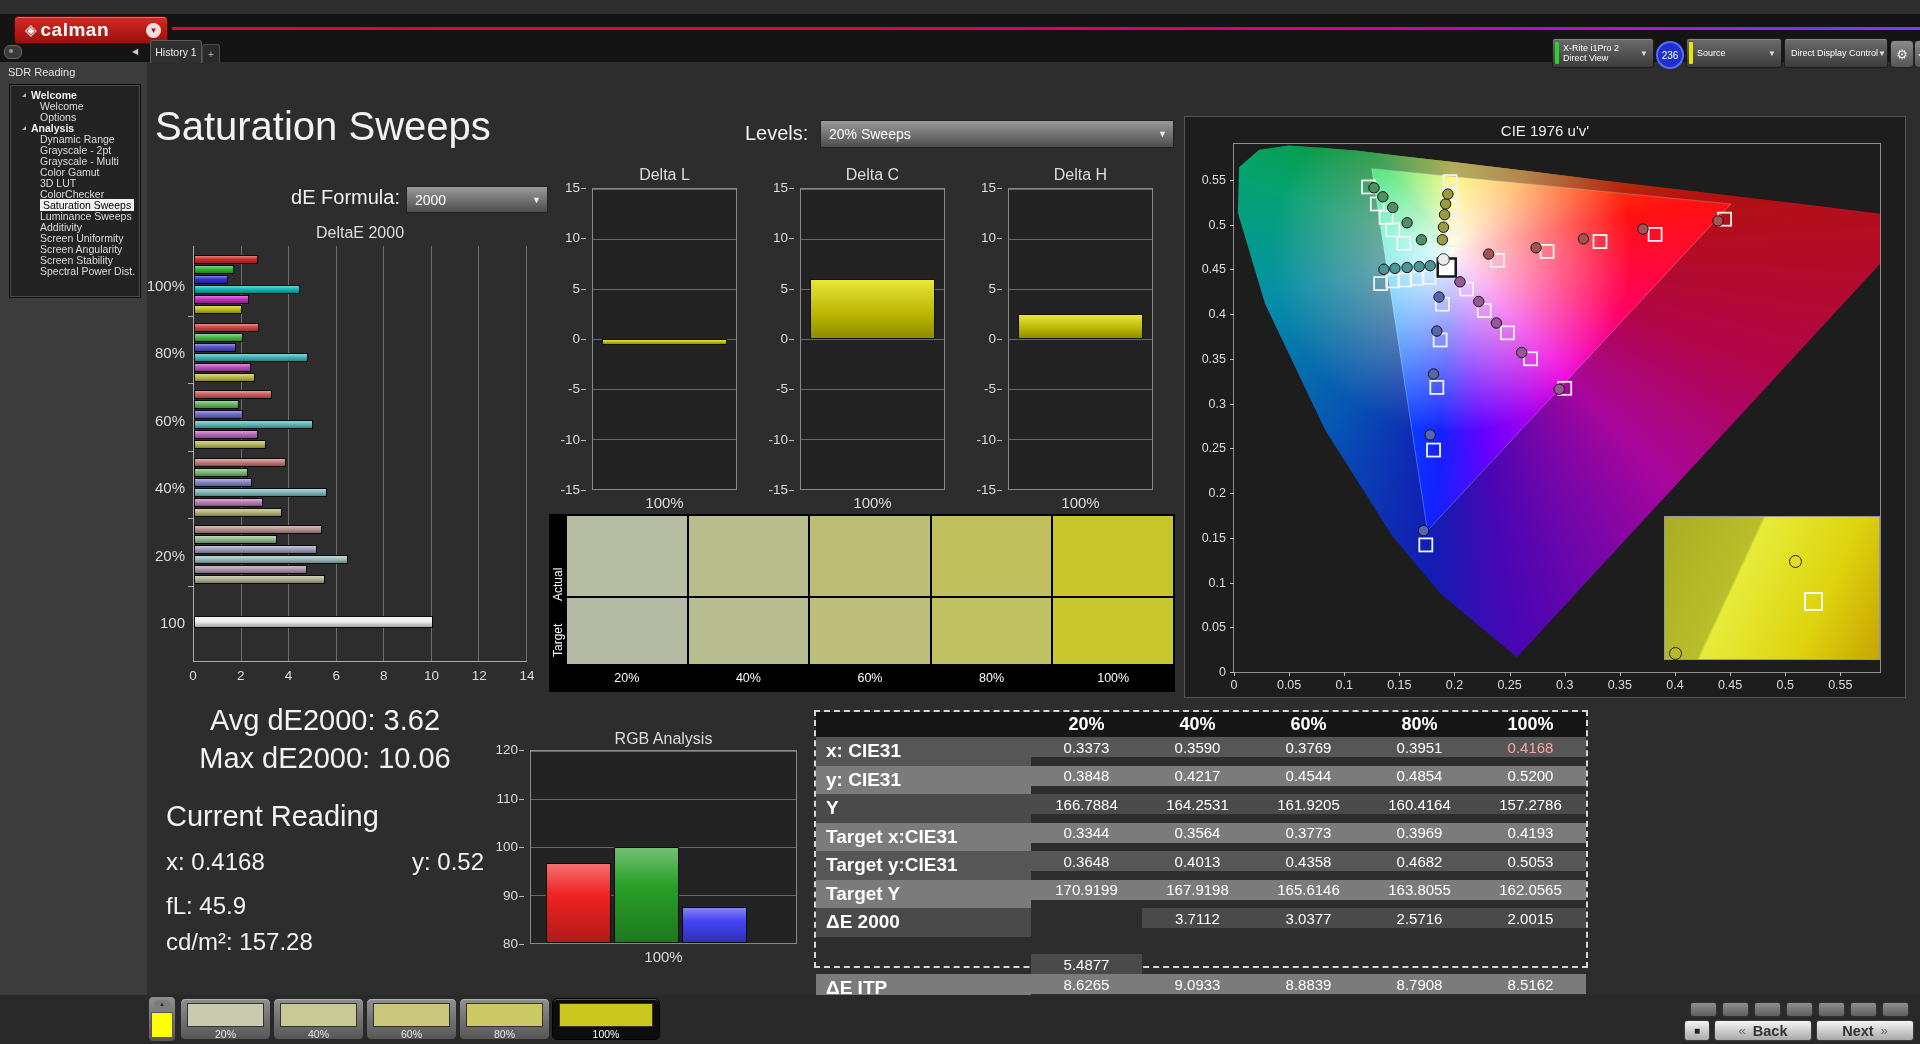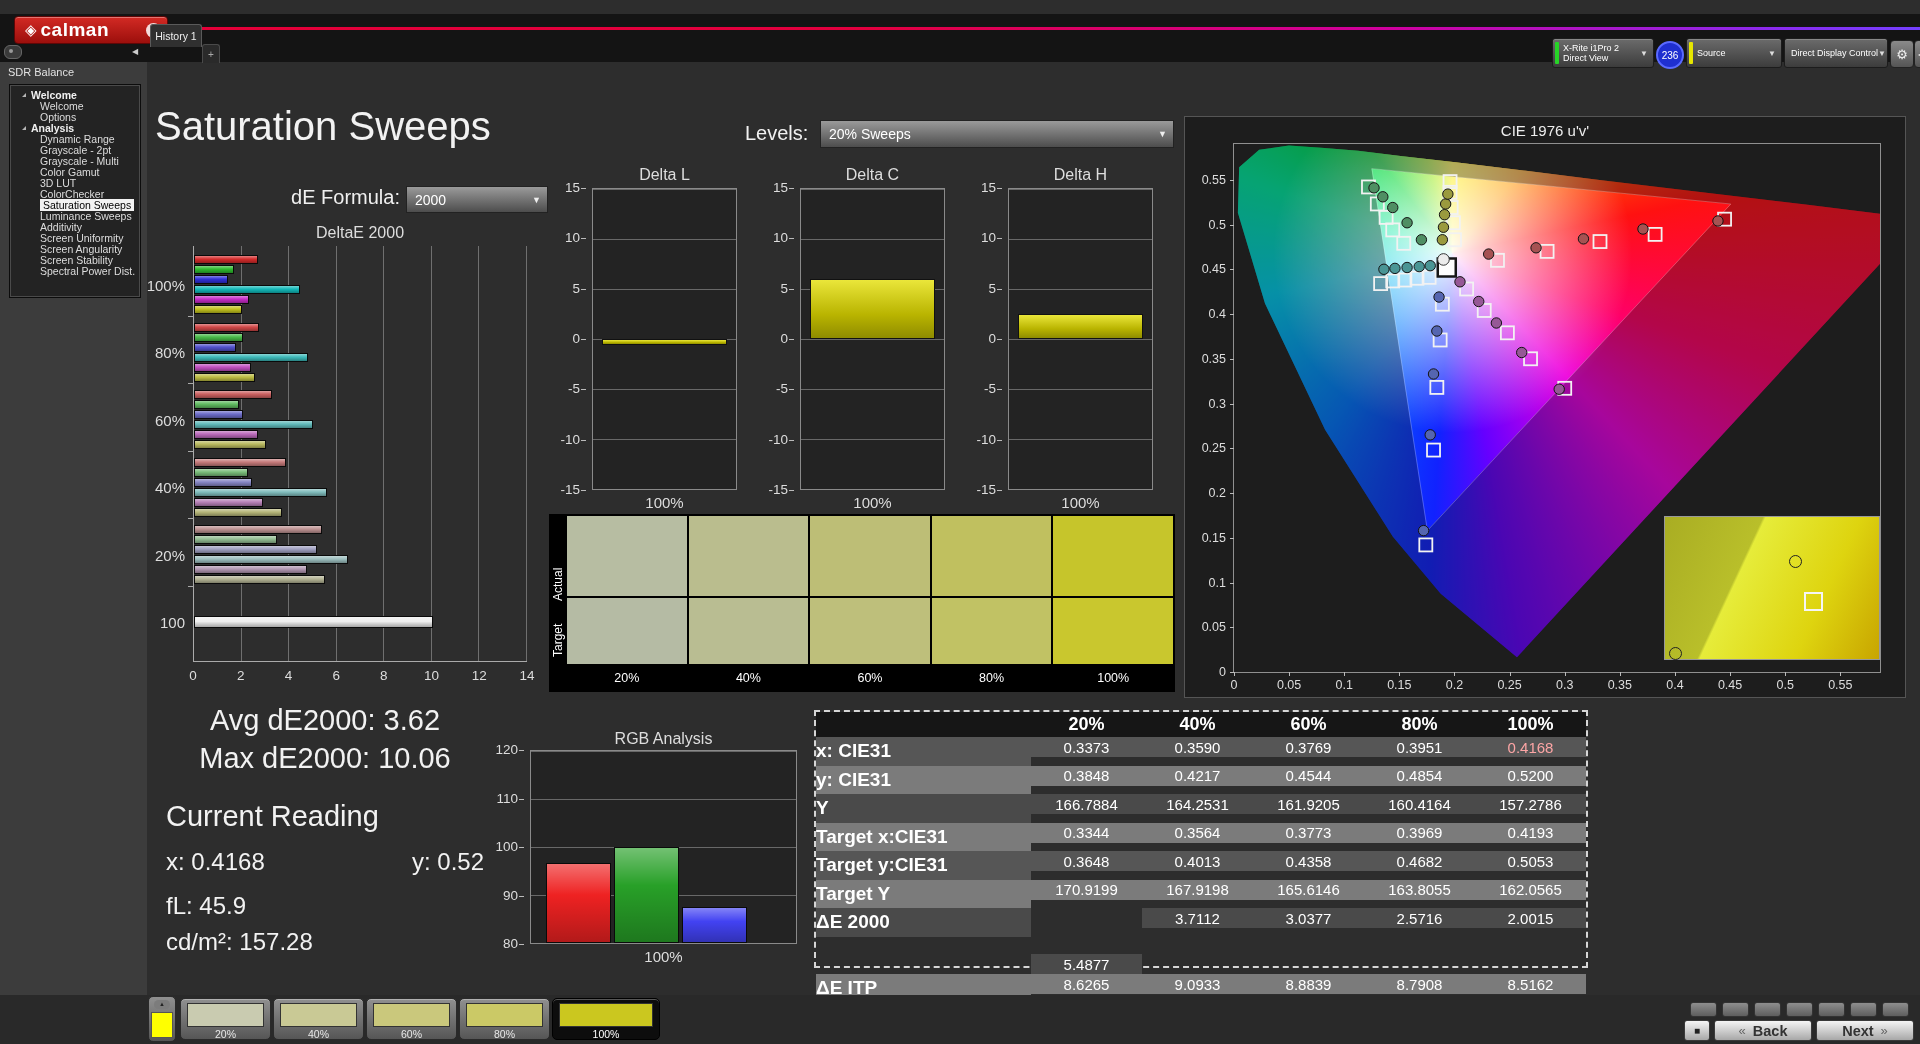--- a/index.html
+++ b/index.html
@@ -19,21 +19,21 @@
   #calmanbtn{left:14px;top:16px;width:152px;height:26px;border-radius:4px;cursor:pointer;
     background:linear-gradient(#d32a24,#9c0f0c);border:1px solid #5f0606;display:flex;align-items:center;
     box-shadow:inset 0 1px rgba(255,255,255,.35);}
   #calmanbtn .dia{font-size:15px;color:#fff;margin:0 4px 0 10px;}
   #calmanbtn .word{font-size:19px;font-weight:bold;color:#fff;letter-spacing:.5px;}
   #calmanbtn .dd{margin-left:auto;margin-right:6px;width:15px;height:15px;border-radius:50%;
     background:#f4dcdc;color:#9c0f0c;font-size:9px;display:flex;align-items:center;justify-content:center;}
   #paneldot{left:4px;top:45px;width:16px;height:12px;border-radius:6px;background:#3a3a3a;border:1px solid #666;}
   #paneldot i{position:absolute;left:4px;top:3px;width:4px;height:4px;border-radius:50%;background:#999;}
   #collapsebtn{left:128px;top:44px;width:14px;height:14px;color:#ccc;font-size:8px;display:flex;align-items:center;justify-content:center;cursor:pointer;}
-  #historytab{left:150px;top:24px;width:50px;height:22px;background:#303030;border:1px solid #5a5a5a;border-bottom:none;
+  #historytab{left:150px;top:40px;width:50px;height:22px;background:#303030;border:1px solid #5a5a5a;border-bottom:none;
     border-radius:3px 3px 0 0;color:#eee;font-size:10.5px;display:flex;align-items:center;justify-content:center;cursor:pointer;}
   #plustab{left:202px;top:44px;width:16px;height:18px;background:#2a2a2a;border:1px solid #4a4a4a;border-bottom:none;
     border-radius:3px 3px 0 0;color:#aaa;font-size:10px;display:flex;align-items:center;justify-content:center;cursor:pointer;}
   
   .tbtn{background:linear-gradient(#6b6b6b,#3c3c3c);border:1px solid #1c1c1c;border-radius:3px;color:#fff;
     display:flex;align-items:center;cursor:pointer;box-shadow:inset 0 1px rgba(255,255,255,.2);}
   .tbtn .stripe{width:4px;height:80%;margin-left:2px;border-radius:1px;}
   .tbtn .txt{font-size:9px;line-height:10px;margin-left:4px;white-space:nowrap;}
   .tbtn .arr{margin-left:auto;margin-right:5px;font-size:8px;color:#ddd;}
   #meterbtn{left:1552px;top:38px;width:100px;height:28px;}
@@ -120,21 +120,21 @@
   .cie-dashx{position:absolute;top:100%;width:1px;height:4px;background:#bbb;}
   .cie-dashy{position:absolute;right:100%;width:4px;height:1px;background:#bbb;}
   #cieinset{position:absolute;left:66.5%;top:70.5%;width:33.2%;height:26.8%;border:1px solid #999;
      background:linear-gradient(115deg,#a9ad23 0%,#b9bf2a 35%,#e6ec3a 36%,#ded40f 70%,#c8a500 100%);}
   .ins-c{position:absolute;width:11px;height:11px;border:1.6px solid #222;border-radius:50%;}
   .ins-s{position:absolute;width:15px;height:15px;border:2px solid #f5f5f5;}
   
   #sweeptable{left:814px;top:710px;width:774px;height:258px;border:2px dashed #d6d6d6;box-sizing:border-box;background:#2d2d2d;}
   #tgrid{display:grid;grid-template-columns:215px repeat(5,1fr);}
   .th{height:25px;background:#161616;color:#fff;font-weight:bold;font-size:18px;display:flex;align-items:center;justify-content:center;}
-  .tl{font-weight:bold;font-size:19px;display:flex;align-items:center;height:28.5px;}
+  .tl{padding-left:10px;font-weight:bold;font-size:19px;display:flex;align-items:center;height:28.5px;}
   .td{font-size:15px;display:flex;align-items:center;justify-content:center;height:20px;}
   
   #bottombar{left:0;top:995px;width:1920px;height:49px;background:#292929;}
   .swbtn{position:absolute;top:3px;height:42px;border-radius:5px;background:linear-gradient(#909090,#565656);
      border:1px solid #2a2a2a;box-shadow:inset 0 1px rgba(255,255,255,.3);cursor:pointer;box-sizing:border-box;}
   .swbtn .chip{margin:4px 6px 0;height:22px;border:1px solid #333;}
   .swbtn .cap{text-align:center;font-size:10.5px;color:#e8e8e8;margin-top:1px;}
   .swbtn.sel{background:#0d0d0d;border-color:#000;}
   .swbtn.sel .cap{color:#fff;}
   #minibtn{position:absolute;left:148px;top:1px;width:28px;height:46px;border-radius:5px;background:linear-gradient(#909090,#565656);
@@ -186,21 +186,21 @@
   </div>
   <div class="abs tbtn" id="ddcbtn">
     <span class="stripe" style="background: rgb(230, 230, 0);"></span>
     <span class="txt">Direct Display Control</span>
     <span class="arr">▼</span>
   </div>
   <div class="abs" id="gearbtn">⚙</div>
   <div class="abs" id="arrbtn">◀</div>
 
   <div class="abs" id="sidebar">
-    <div id="sbheader">SDR Balance</div>
+    <div id="sbheader">SDR Reading</div>
     <div id="tree">
         <div class="tree-row tree-group">
           <span class="expander"></span>
           <span class="lab">Welcome</span>
         </div>
         <div class="tree-row tree-item">
           <span class="lab">Welcome</span>
         </div>
         <div class="tree-row tree-item">
           <span class="lab">Options</span>

